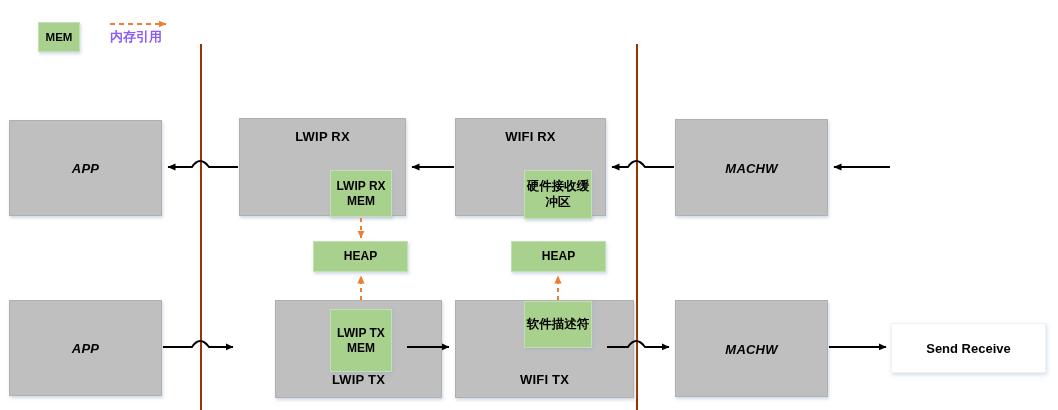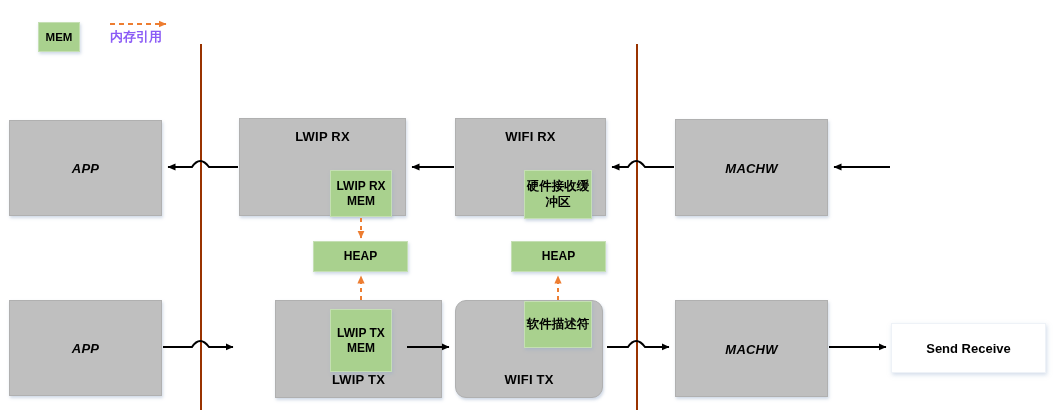--- a/index.html
+++ b/index.html
@@ -150,21 +150,21 @@
     <div class="lbl mid">APP</div>
   </div>
 
   <div class="gbox" style="left:239px; top:300px; width:167px; height:98px;margin-left:36px;">
     <div class="lbl bottom">LWIP TX</div>
   </div>
   <div class="greenbox" style="left:330px; top:301px; width:62px; height:63px;margin-top:8px;">
     <span>LWIP TX MEM</span>
   </div>
 
-  <div class="gbox" style="left:455px; top:300px; width:148px; height:98px;border-radius:11px;">
+  <div class="gbox" style="left:455px; top:300px; width:179px; height:98px;">
     <div class="lbl bottom">WIFI TX</div>
   </div>
   <div class="greenbox cn" style="left:524px; top:301px; width:68px; height:47px;">
     <span>软件描述符</span>
   </div>
 
   <div class="gbox" style="left:675px; top:300px; width:153px; height:97px;">
     <div class="lbl mid">MACHW</div>
   </div>
 

